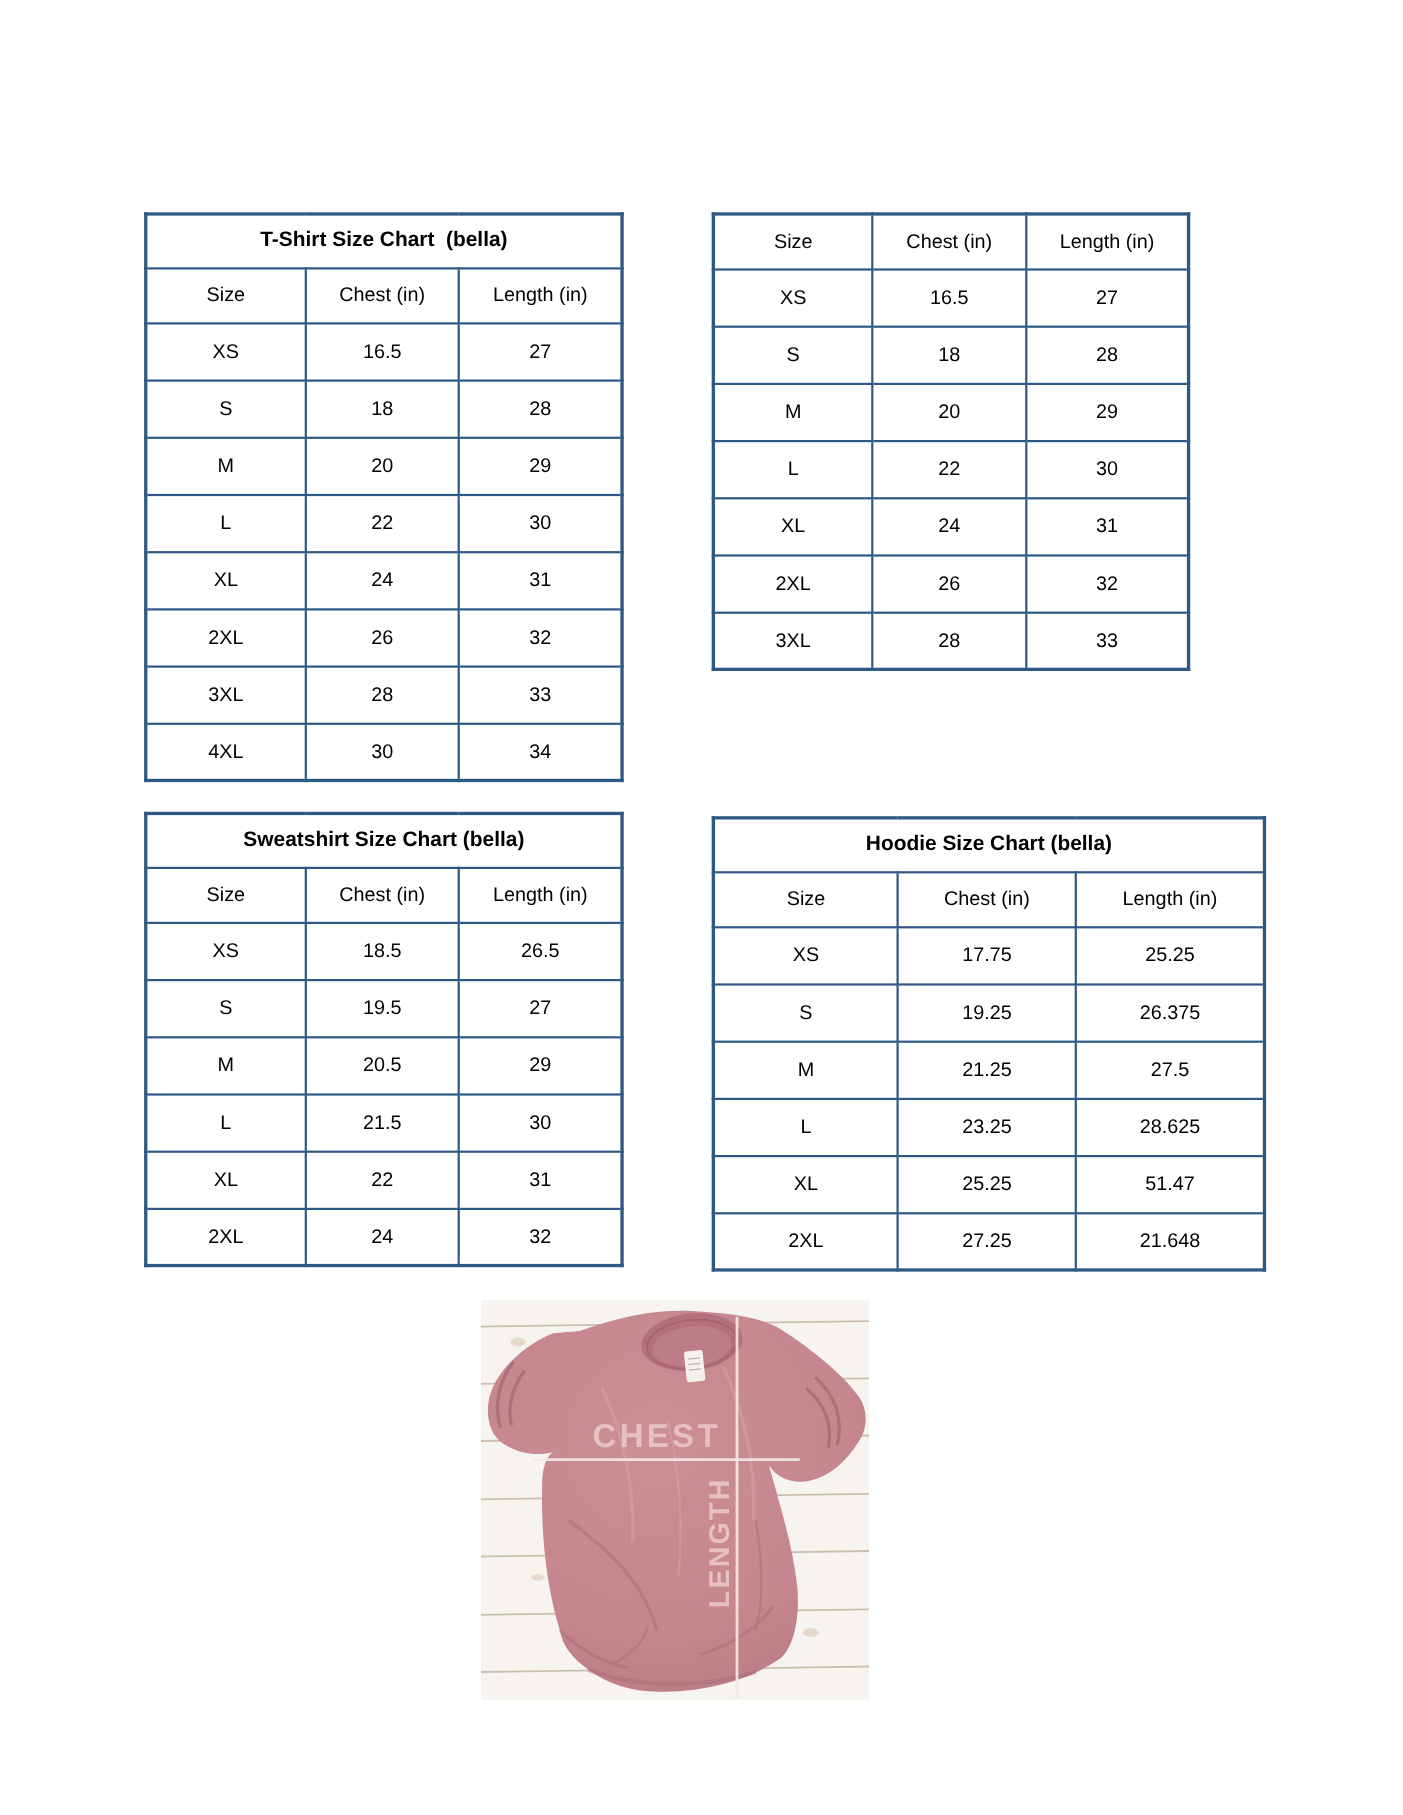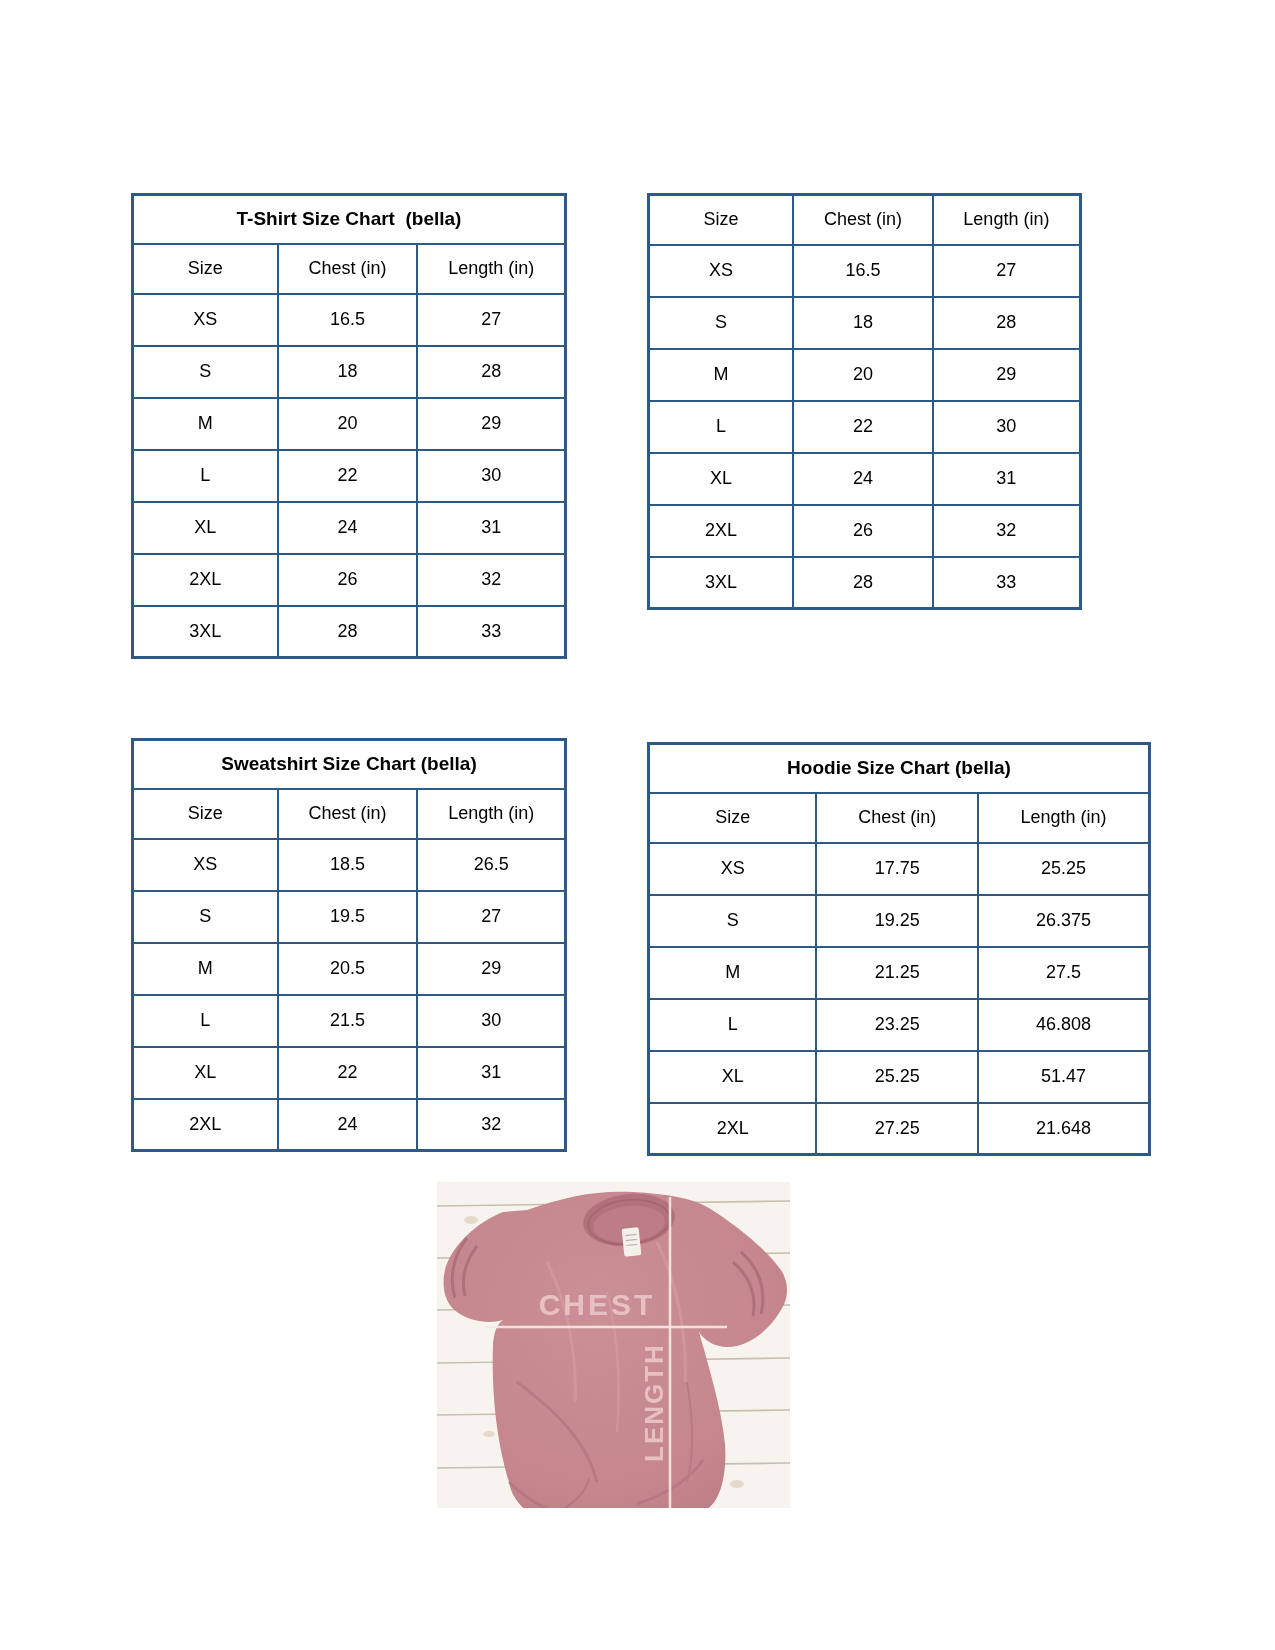--- a/index.html
+++ b/index.html
@@ -36,21 +36,21 @@
     margin-top:42px;
   }
   .size-table td.hdr{ height:50px; }
   #table-tshirt     { left:131px; top:193px; width:436px; }
   #table-longsleeve { left:647px; top:193px; width:435px; }
   #table-sweatshirt { left:131px; top:738px; width:436px; }
   #table-hoodie     { left:647px; top:742px; width:504px; }
   .photo{
     position:absolute;
     left:437px; top:1182px;
-    width:353px; height:326px;
+    width:353px; height:363px;
     overflow:hidden;
   }
   .photo svg{ display:block; }
 </style>
 </head>
 <body>
 
 <div class="doc-page">
 
   <div class="size-table" id="table-tshirt">
@@ -97,20 +97,25 @@
           <tr>
             <td>2XL</td>
             <td>26</td>
             <td>32</td>
           </tr>
           <tr>
             <td>3XL</td>
             <td>28</td>
             <td>33</td>
           </tr>
+          <tr>
+            <td>4XL</td>
+            <td>30</td>
+            <td>34</td>
+          </tr>
         </tbody>
       </table>
     </div>
 
   <div class="size-table" id="table-longsleeve">
       <table>
         <colgroup>
           <col style="width: 33.5%;">
           <col style="width: 32.3%;">
           <col style="width: 34.2%;">
@@ -237,21 +242,21 @@
             <td>26.375</td>
           </tr>
           <tr>
             <td>M</td>
             <td>21.25</td>
             <td>27.5</td>
           </tr>
           <tr>
             <td>L</td>
             <td>23.25</td>
-            <td>46.808</td>
+            <td>28.625</td>
           </tr>
           <tr>
             <td>XL</td>
             <td>25.25</td>
             <td>51.47</td>
           </tr>
           <tr>
             <td>2XL</td>
             <td>27.25</td>
             <td>21.648</td>

